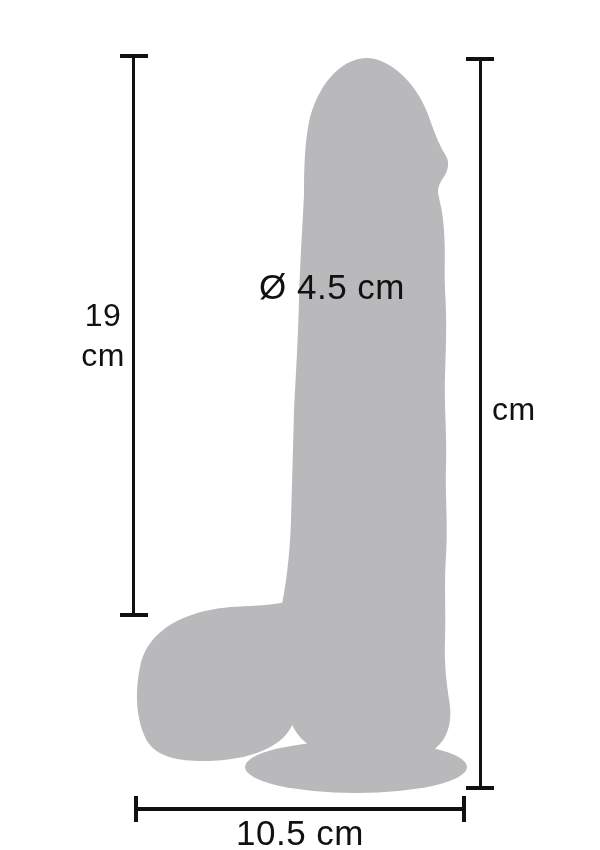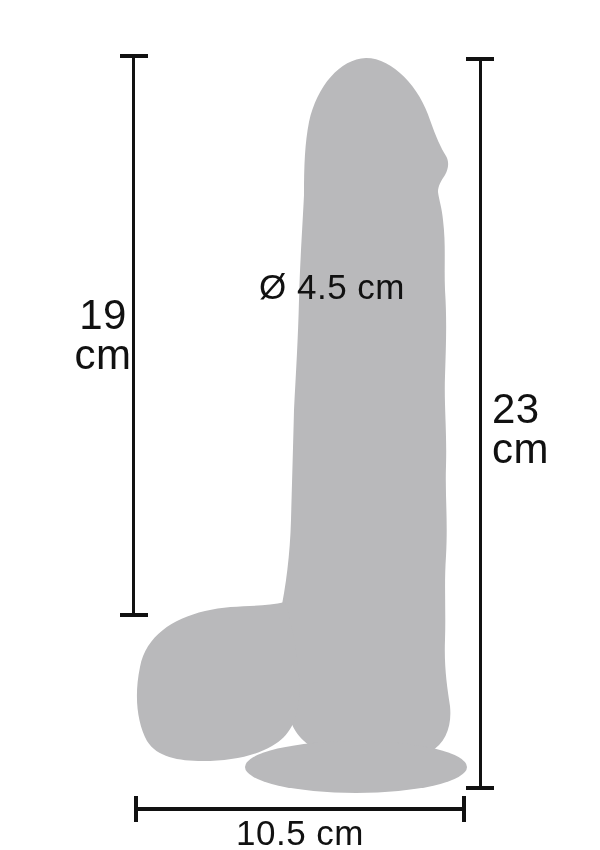--- a/index.html
+++ b/index.html
@@ -35,21 +35,21 @@
   .dim-right-line  { left: 479px; top: 58px;  width: 3px;   height: 730px; }
   .dim-right-cap-t { left: 466px; top: 57px;  width: 28px;  height: 4px; }
   .dim-right-cap-b { left: 466px; top: 786px; width: 28px;  height: 4px; }
   
   .dim-bottom-line  { left: 136px; top: 807px; width: 330px; height: 4px; }
   .dim-bottom-tick-l{ left: 134px; top: 796px; width: 4px;   height: 26px; }
   .dim-bottom-tick-r{ left: 462px; top: 796px; width: 4px;   height: 26px; }
 
   .label {
     position: absolute;
-    font-size: 42px;
+    font-size: 32px;
     line-height: 40px;
     letter-spacing: 0.5px;
     white-space: nowrap;
   }
   .label-left {
     left: 58px;
     top: 295px;
     width: 90px;
     text-align: center;
   }
@@ -120,21 +120,20 @@
   <div class="dim dim-left-cap-b"></div>
   <div class="label label-left">
     <div>19</div>
     <div>cm</div>
   </div>
 
   <div class="dim dim-right-line"></div>
   <div class="dim dim-right-cap-t"></div>
   <div class="dim dim-right-cap-b"></div>
   <div class="label label-right">
-    <div>23</div>
     <div>cm</div>
   </div>
 
   <div class="label label-diameter">Ø 4.5 cm</div>
 
   <div class="dim dim-bottom-line"></div>
   <div class="dim dim-bottom-tick-l"></div>
   <div class="dim dim-bottom-tick-r"></div>
   <div class="label label-bottom">10.5 cm</div>
 

